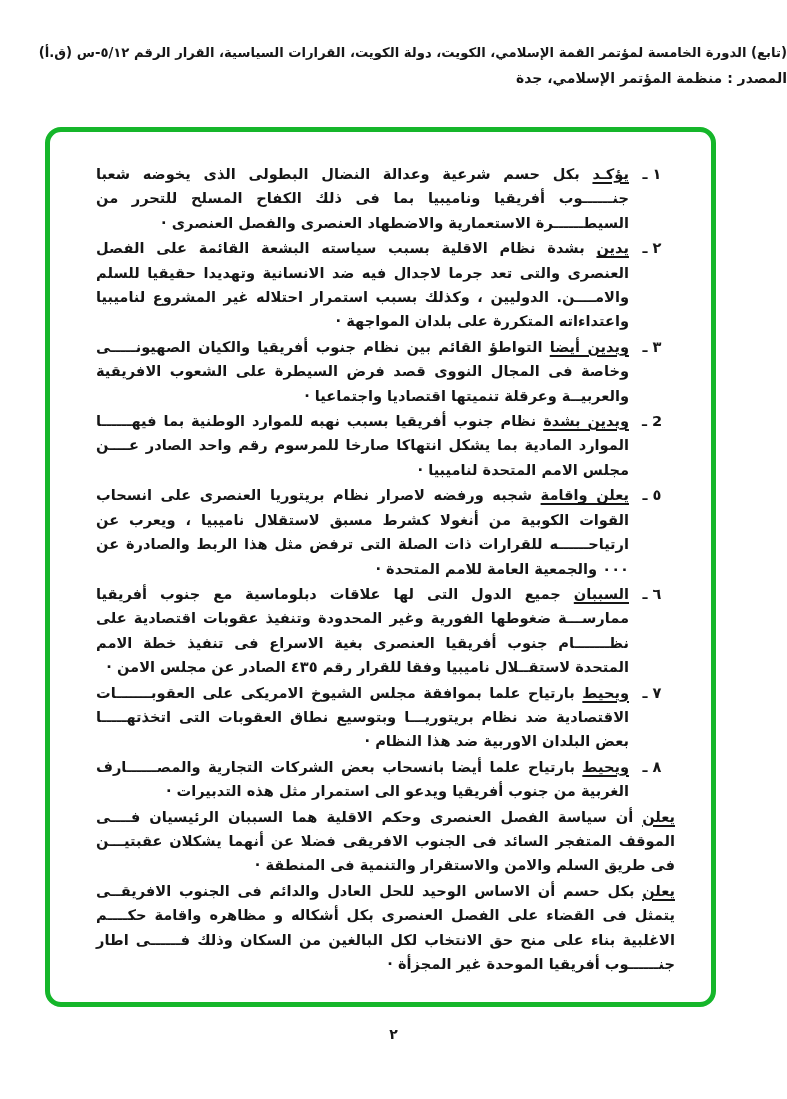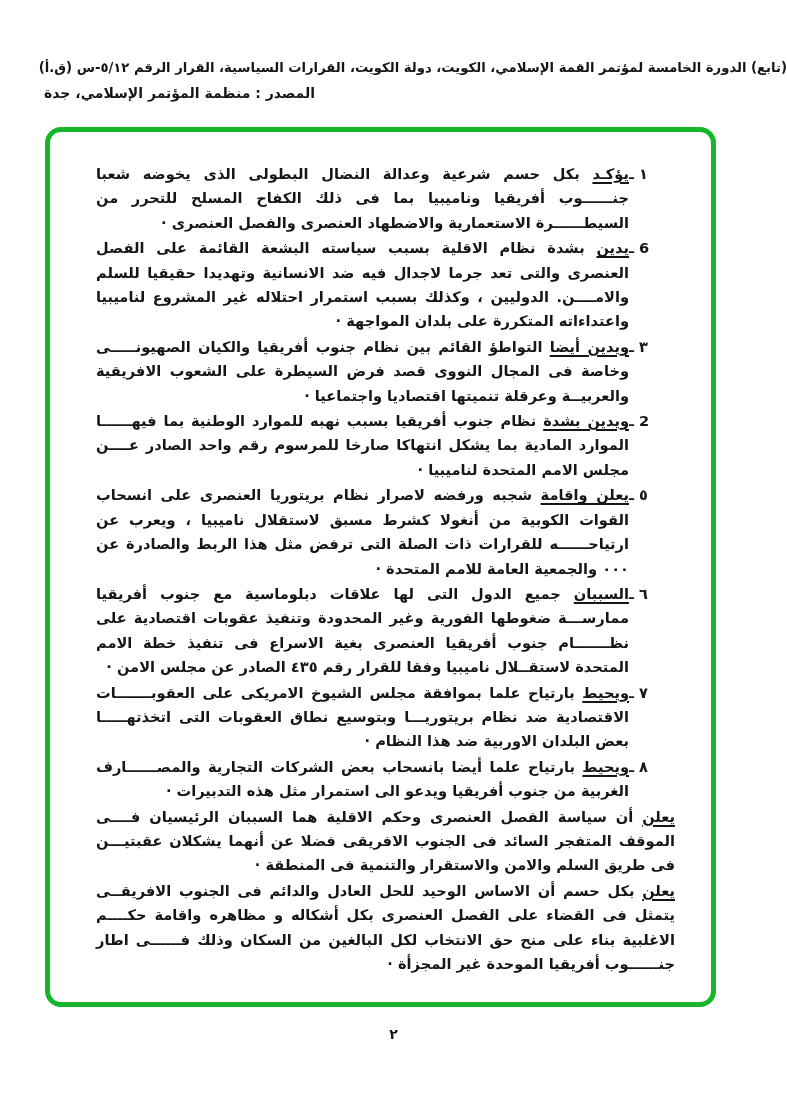--- a/index.html
+++ b/index.html
@@ -10,22 +10,22 @@
     background: #ffffff;
     font-family: "DejaVu Sans", sans-serif;
     color: var(--ink);
     position: relative;
     overflow: hidden;
   }
   .page { position: absolute; inset: 0; }
 
   
   .doc-header {
-    position: absolute; top: 60px; left: 0; right: 0;
-    direction: rtl; text-align: left; padding-left: 44px;
+    position: absolute; top: 45px; left: 0; right: 0;
+    direction: rtl; text-align: right;
   }
   .doc-header .line1 {
     font-size: 13.2px; font-weight: bold; letter-spacing: 0px;
     white-space: nowrap;
   }
   .doc-header .line2 {
     margin-top: 10px;
     font-size: 14px; font-weight: bold;
   }
 
@@ -45,21 +45,21 @@
     direction: rtl;
     font-weight: bold;
     font-size: 14.6px;
     line-height: 24.4px;
     color: var(--ink);
   }
   .clause { display: flex; margin-bottom: 1px; }
   .clause-num {
     flex: 0 0 46px;
     white-space: nowrap;
-    text-align: left;
+    text-align: center;
   }
   .clause-text {
     flex: 1;
     text-align: justify;
     text-align-last: right;
   }
   .lead-word {
     text-decoration: underline;
     text-underline-offset: 3px;
     text-decoration-thickness: 1.5px;
@@ -83,21 +83,21 @@
 
   <div class="highlight-box">
     <div class="clauses">
 
       <div class="clause">
         <div class="clause-num">١ ـ</div>
         <div class="clause-text"><span class="lead-word">يؤكـد</span> <span>بكل حسم شرعية وعدالة النضال البطولى الذى يخوضه شعبا جنــــــوب أفريقيا وناميبيا بما فى ذلك الكفاح المسلح للتحرر من السيطــــــرة الاستعمارية والاضطهاد العنصرى والفصل العنصرى ·</span></div>
       </div>
 
       <div class="clause">
-        <div class="clause-num">6 ـ</div>
+        <div class="clause-num">٢ ـ</div>
         <div class="clause-text"><span class="lead-word">يدين</span> <span>بشدة نظام الاقلية بسبب سياسته البشعة القائمة على الفصل العنصرى والتى تعد جرما لاجدال فيه ضد الانسانية وتهديدا حقيقيا للسلم والامــــن. الدوليين ، وكذلك بسبب استمرار احتلاله غير المشروع لناميبيا واعتداءاته المتكررة على بلدان المواجهة ·</span></div>
       </div>
 
       <div class="clause">
         <div class="clause-num">٣ ـ</div>
         <div class="clause-text"><span class="lead-word">ويدين أيضا</span> <span>التواطؤ القائم بين نظام جنوب أفريقيا والكيان الصهيونـــــى وخاصة فى المجال النووى قصد فرض السيطرة على الشعوب الافريقية والعربيــة وعرقلة تنميتها اقتصاديا واجتماعيا ·</span></div>
       </div>
 
       <div class="clause">
         <div class="clause-num">2 ـ</div>

